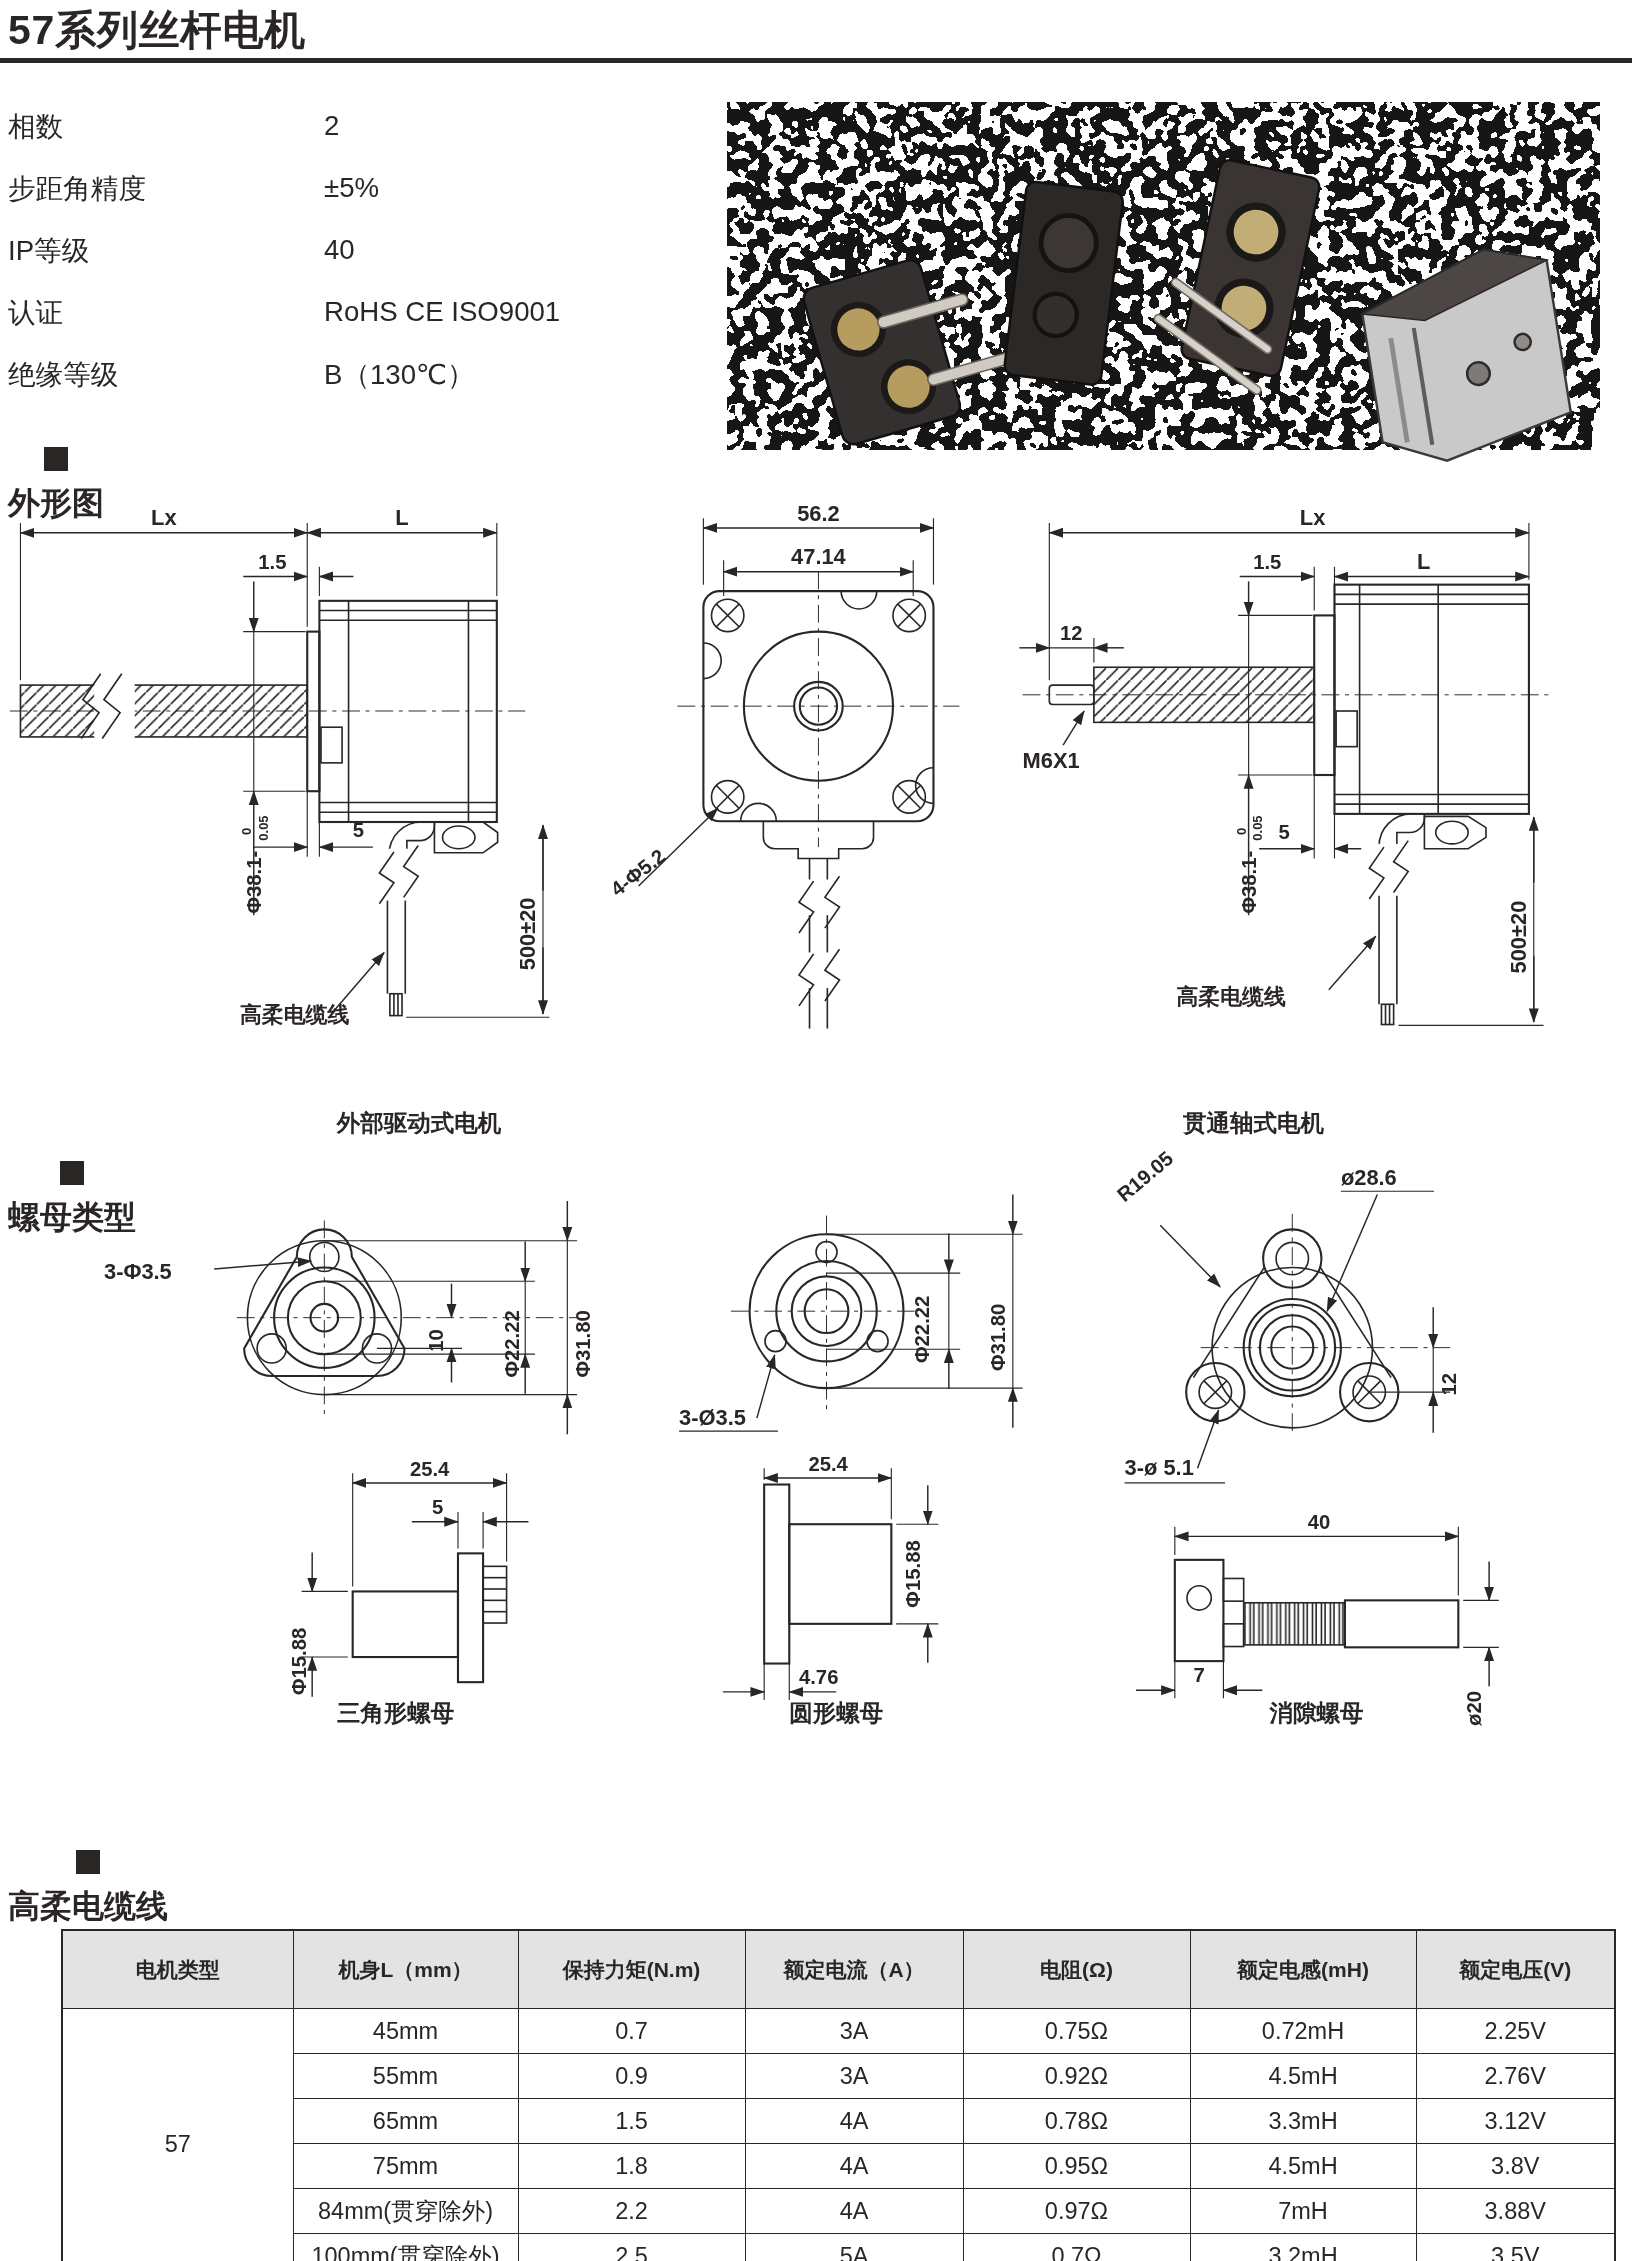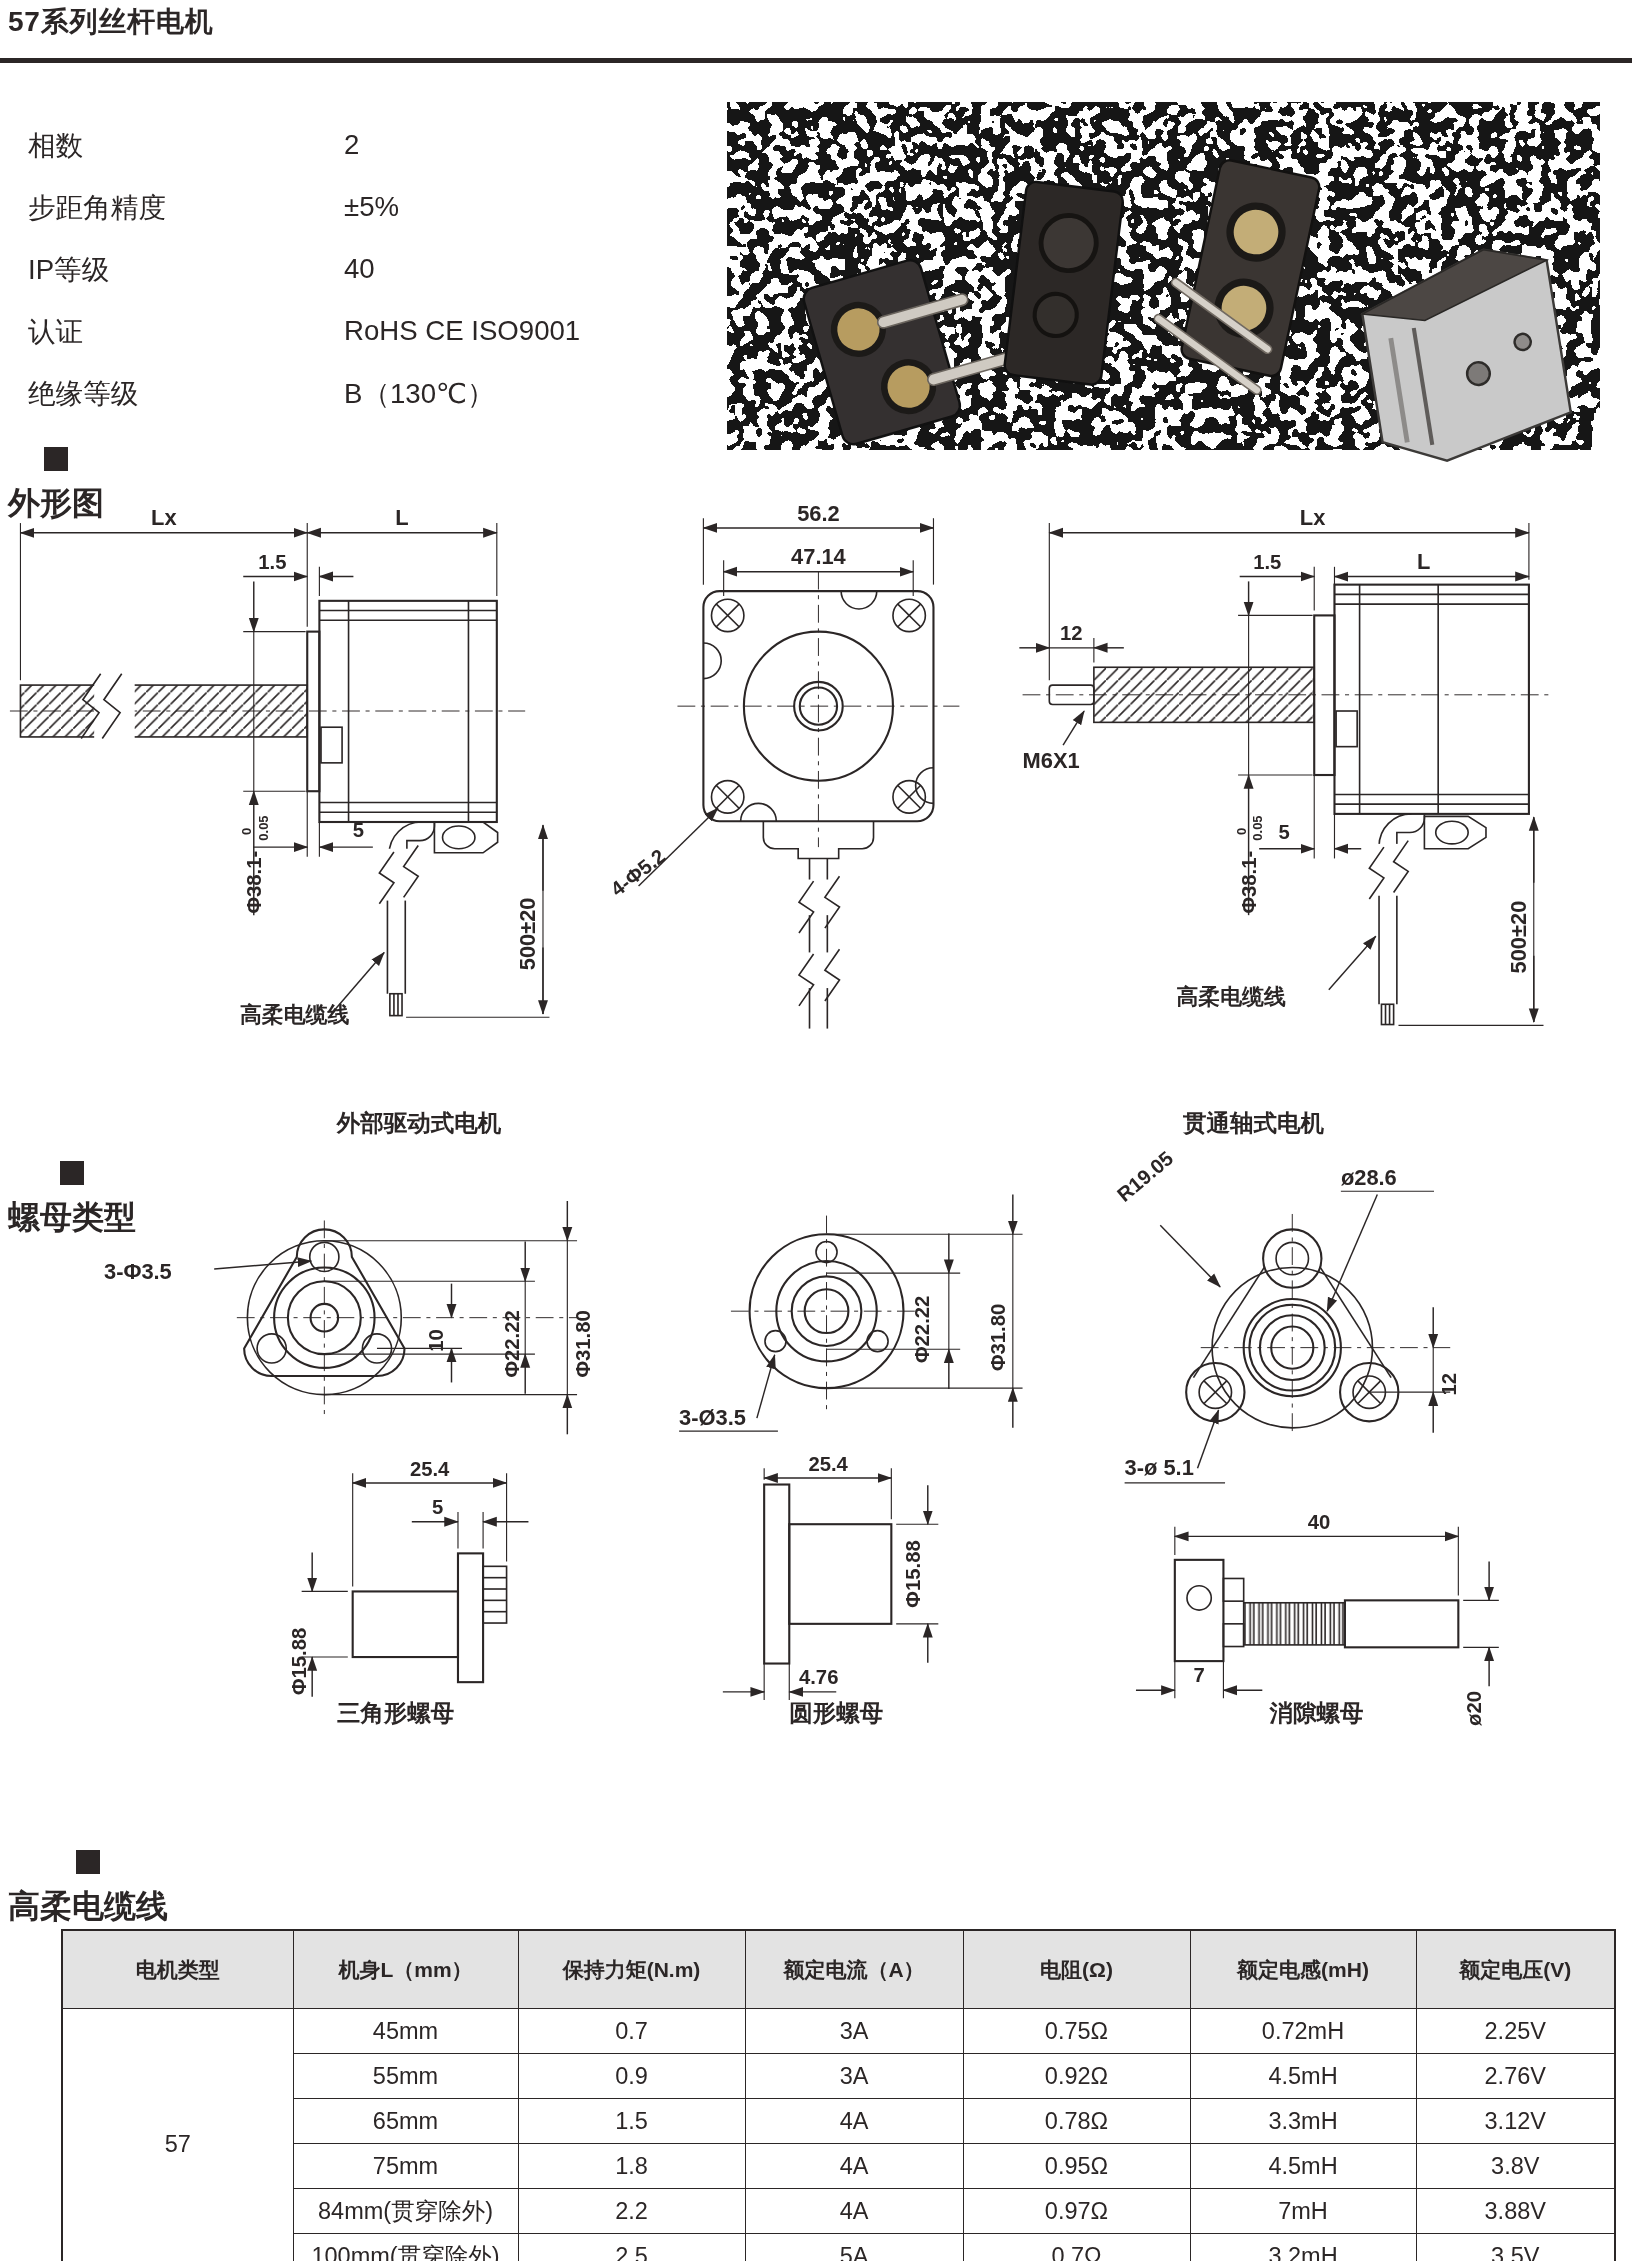--- a/index.html
+++ b/index.html
@@ -1,21 +1,21 @@
 <!DOCTYPE html>
 <html style="font-size:13px"><head>
 <meta charset="utf-8">
 <style>
   html,body{margin:0;padding:0;background:#ffffff;}
   .page{position:relative;width:1632px;height:2261px;background:#fff;overflow:hidden;
         font-family:"Liberation Sans","DejaVu Sans",sans-serif;color:#2b2626;}
   .abs{position:absolute;}
-  .title{left:8px;top:3.2px;font-size:28px;font-weight:bold;letter-spacing:0.8px;}
+  .title{left:8px;top:3.2px;font-size:41px;font-weight:bold;letter-spacing:0.8px;}
   .rule{left:0;top:58px;width:1632px;height:4.9px;background:#2b2626;}
-  .specs{left:8px;top:114px;width:713px;margin-left:20px;}
+  .specs{left:8px;top:95px;width:713px;}
   .spec-row{display:flex;height:62px;align-items:center;font-size:27.6px;}
   .spec-label{width:316px;}
   .spec-value{flex:1;}
   .section-h{display:flex;align-items:center;gap:11px;font-size:32px;font-weight:bold;flex-direction:column;}
   .sq{width:24px;height:24px;background:#2b2626;flex:0 0 auto;}
   svg{overflow:visible;}
   svg text{fill:#2b2626;font-family:"Liberation Sans","DejaVu Sans",sans-serif;
            font-weight:bold;font-size:25px;}
   text.cap{font-size:29px;}
   text.sm{font-size:16px;}

